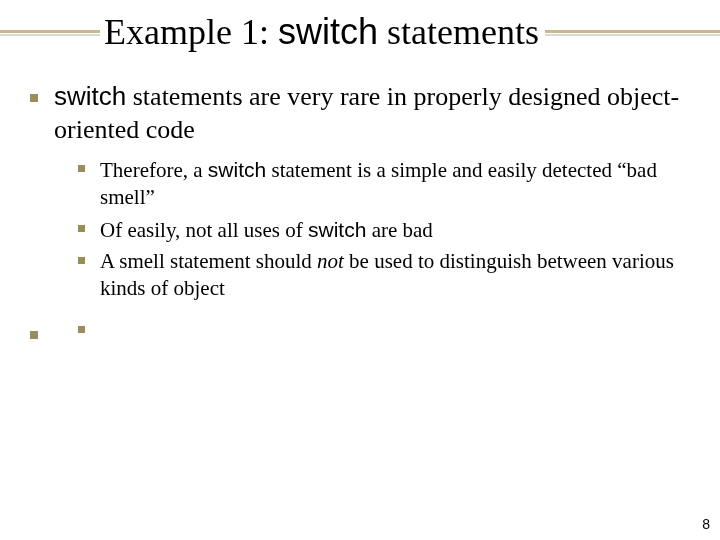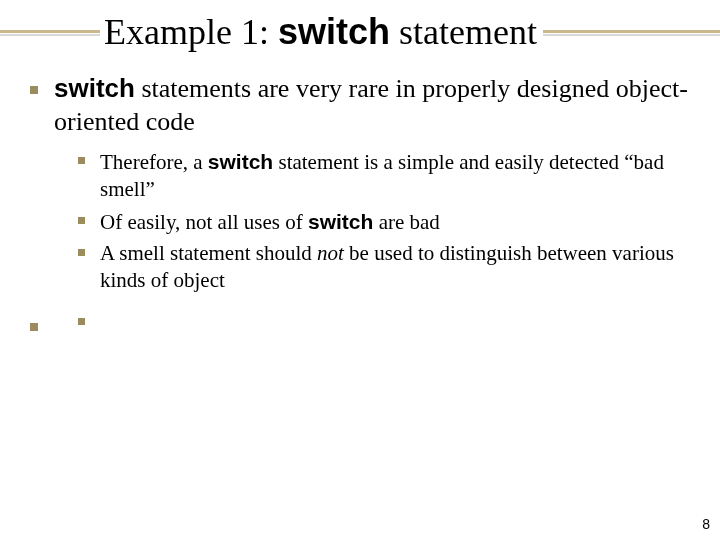--- a/index.html
+++ b/index.html
@@ -52,21 +52,21 @@
     font-size: 36px;
     line-height: 44px;
   }
   .title-text .kw {
     font-family: Arial, Helvetica, sans-serif;
   }
 
   .body {
     position: absolute;
     left: 30px;
-    top: 72px;
+    top: 80px;
     width: 660px;
   }
 
   .lvl1 {
     font-size: 26px;
     line-height: 1.25;
     margin-bottom: 10px;
     padding-left: 24px;
     position: relative;
   }
@@ -88,21 +88,20 @@
   }
   .lvl2 {
     font-size: 21px;
     line-height: 1.3;
     position: relative;
     padding-left: 22px;
     margin-bottom: 4px;
   }
   .kw {
     font-family: Arial, Helvetica, sans-serif;
-    font-weight: bold;
   }
   em.it {
     font-style: italic;
   }
   .pagenum {
     position: absolute;
     right: 10px;
     bottom: 8px;
     font-family: Arial, Helvetica, sans-serif;
     font-size: 14px;
@@ -111,21 +110,21 @@
 </style>
 </head>
 <body>
 
 <div class="slide">
 
   <div class="title-block">
     <div class="bar-tan"></div>
     <div class="bar-gray"></div>
     <div class="title-text">
-      <span>Example 1: </span><span class="kw">switch</span><span> statement</span>
+      <span>Example 1: </span><span class="kw">switch</span><span> statements</span>
     </div>
   </div>
 
   <div class="body" id="body">
       <div class="lvl1"><span class="bullet"></span><span><span class="kw">switch</span><span> statements are very rare in properly designed object-oriented code</span></span></div>
       <div class="lvl2-group">
         <div class="lvl2"><span class="bullet"></span><span><span>Therefore, a </span><span class="kw">switch</span><span> statement is a simple and easily detected “bad smell”</span></span></div>
         <div class="lvl2"><span class="bullet"></span><span><span>Of easily, not all uses of </span><span class="kw">switch</span><span> are bad</span></span></div>
         <div class="lvl2"><span class="bullet"></span><span><span>A smell statement should </span><em class="it">not</em><span> be used to distinguish between various kinds of object</span></span></div>
       </div>

